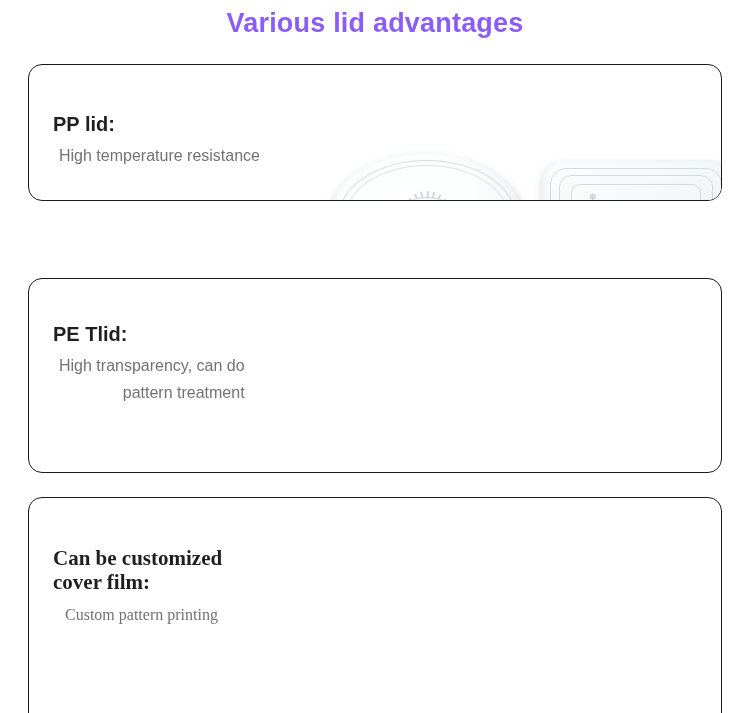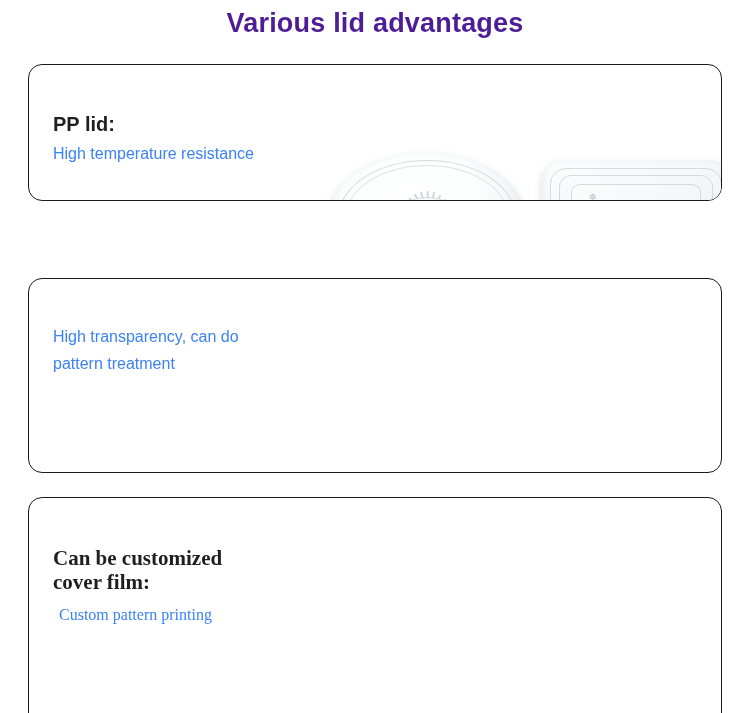--- a/index.html
+++ b/index.html
@@ -8,21 +8,21 @@
     background:#ffffff;
     font-family:"Liberation Sans", sans-serif;
     overflow:hidden;
     position:relative;
   }
   .page{position:relative;width:750px;height:713px;}
 
   .page-title{
     position:absolute;left:0;top:8px;width:750px;
     text-align:center;
-    font-size:27px;font-weight:bold;color:#4c1d95;
+    font-size:27px;font-weight:bold;color:#8b5cf6;
     letter-spacing:.2px;
   }
 
   .card{
     position:absolute;
     border:1.5px solid #1a1a1a;
     border-radius:14px;
     background:#ffffff;
     box-sizing:border-box;
     overflow:hidden;
@@ -34,22 +34,22 @@
   .card-text{position:absolute;left:24px;}
   #card-1 .card-text{top:48px;}
   #card-2 .card-text{top:44px;}
   #card-3 .card-text{top:48px;}
 
   .card-heading{
     font-size:20px;font-weight:bold;color:#1f1f1f;
     line-height:23px;margin:0 0 4px 0;white-space:pre-line;
   }
   .card-desc{
-    font-size:16px;color:#3b82f6;line-height:27px;
-    margin:0;white-space:pre-line;
+    font-size:16px;color:#737373;line-height:27px;
+    margin:6px;white-space:pre-line;text-align:right;
   }
   #card-3 .card-heading{font-size:21px;line-height:24px;}
   #card-3 .card-desc{font-size:16px;padding-left:6px;line-height:26px;margin-top:8px;}
 
   .media{position:absolute;}
 
   
   .lid{position:absolute;}
 
   
@@ -165,20 +165,21 @@
       <div class="r r2"></div>
       <div class="r r3"></div>
       <div class="notch"></div>
 
       <div class="mark">✽</div>
     </div>
   </div>
 
   <div class="card" id="card-2">
     <div class="card-text">
+      <div class="card-heading">PE Tlid:</div>
       <div class="card-desc">High transparency, can do
 pattern treatment</div>
     </div>
 
   </div>
 
   <div class="card" id="card-3">
     <div class="card-text">
       <div class="card-heading">Can be customized
 cover film:</div>

